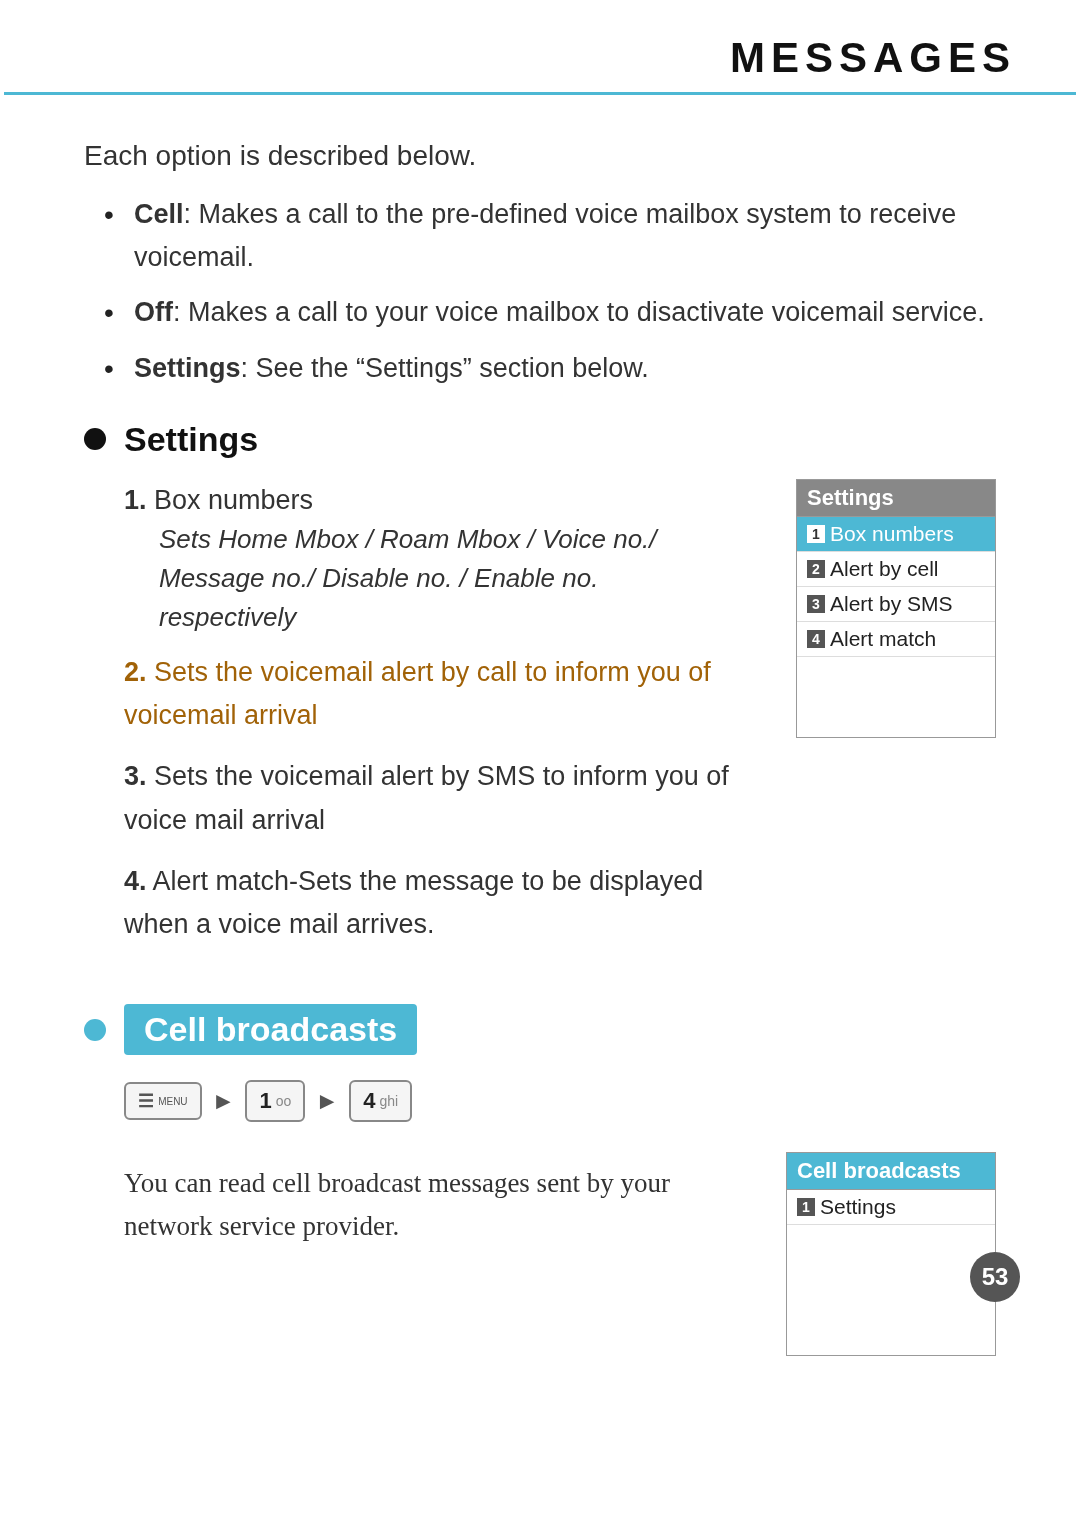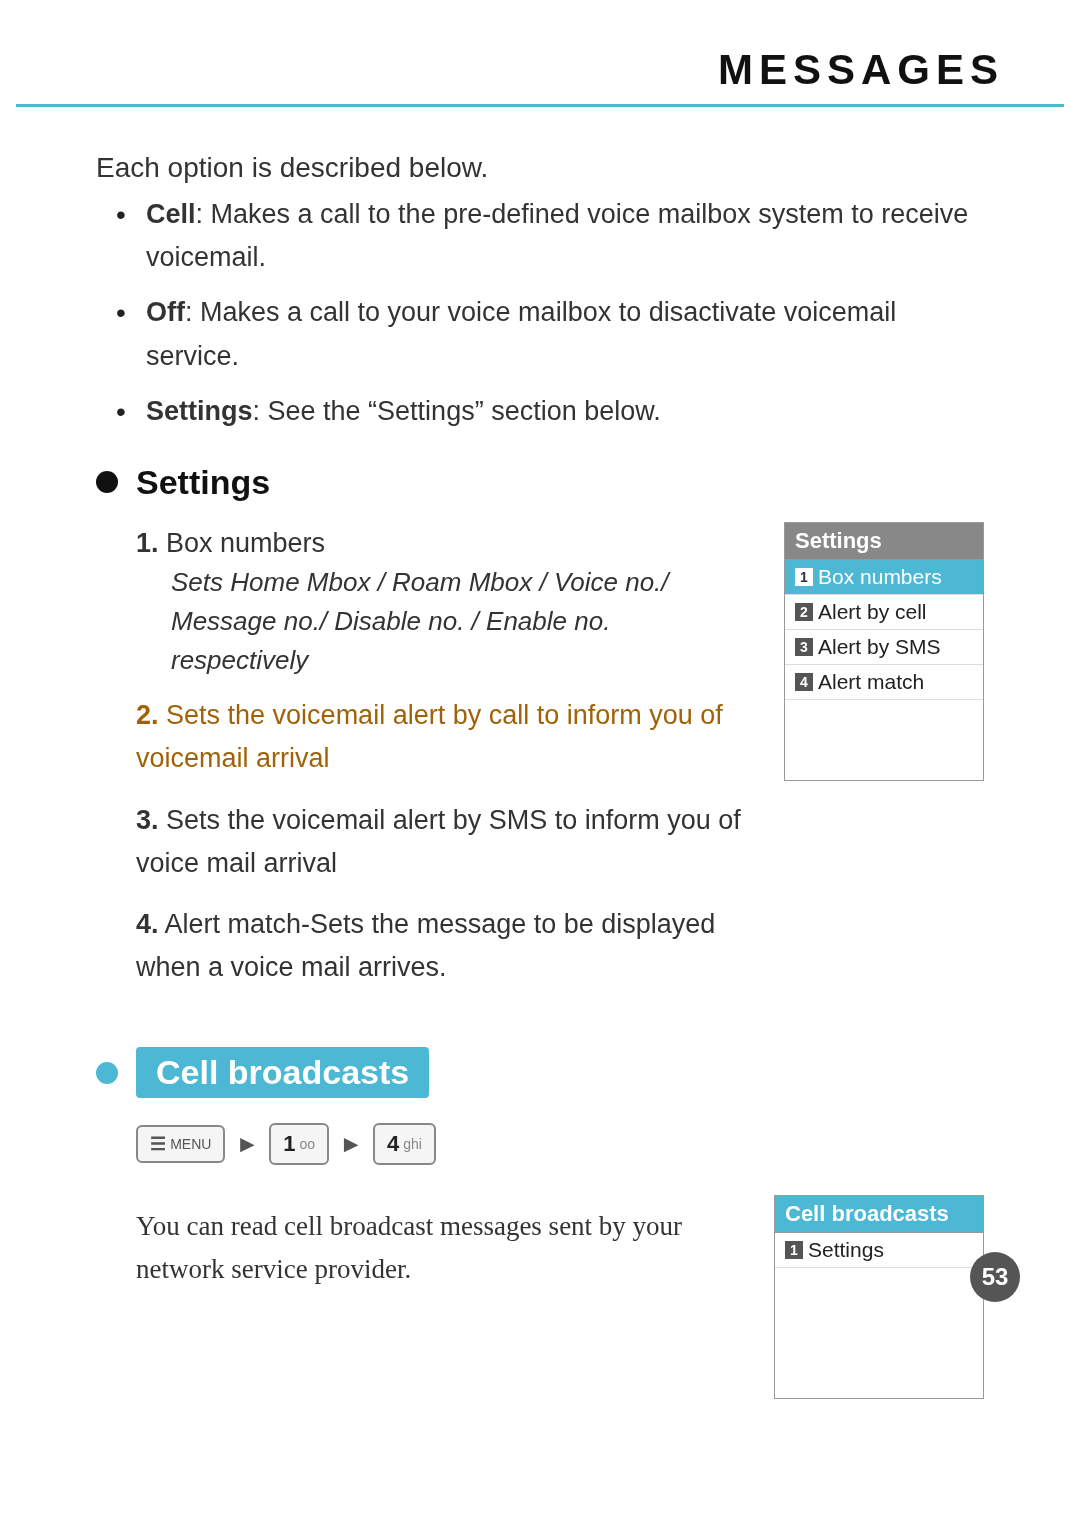--- a/index.html
+++ b/index.html
@@ -16,21 +16,21 @@
       font-size: 28px;
       color: #222222;
       position: relative;
       overflow: hidden;
     }
 
     .page-container {
       width: 1080px;
       height: 1342px;
       position: relative;
-      padding: 16px;
+      padding: 4px;
     }
 
     
     .header {
       width: 100%;
       padding: 30px 60px 10px 60px;
       border-bottom: 3px solid #4db8d4;
       display: flex;
       justify-content: flex-end;
       align-items: center;
@@ -45,21 +45,21 @@
     }
 
     
     .main-content {
       padding: 40px 80px 40px 80px;
     }
 
     .intro-text {
       font-size: 28px;
       color: #333;
-      margin-bottom: 4px;
+      margin-bottom: 16px;
       line-height: 1.5;
     }
 
     .bullet-list {
       list-style: none;
       margin-left: 20px;
       margin-bottom: 30px;
     }
 
     .bullet-list li {
@@ -217,21 +217,21 @@
       font-size: 20px;
       background: #f5f5f5;
       display: flex;
       align-items: center;
       gap: 4px;
       min-width: 60px;
       justify-content: center;
     }
 
     .nav-key-label {
-      font-size: 14px;
+      font-size: 10px;
       color: #555;
     }
 
     .nav-arrow {
       font-size: 24px;
       color: #555;
       font-weight: bold;
     }
 
     

